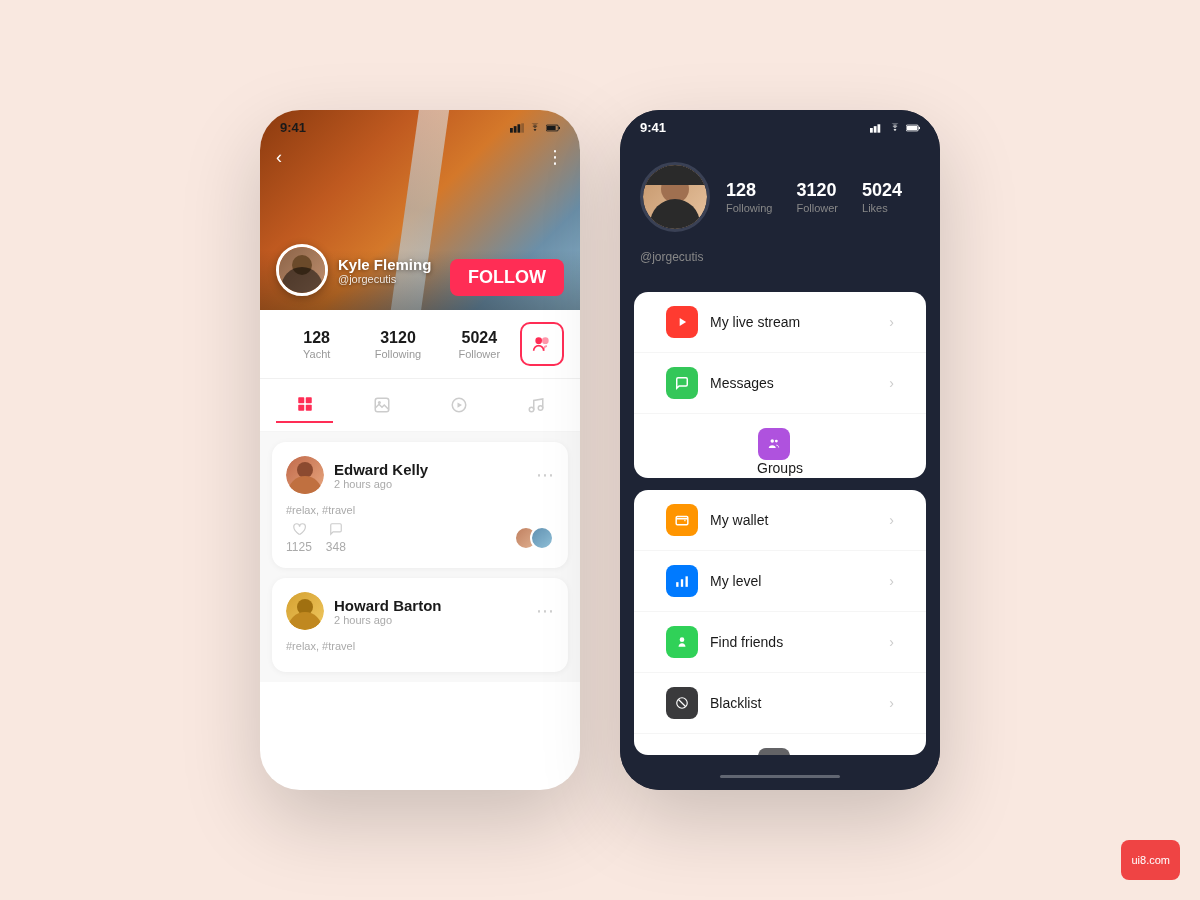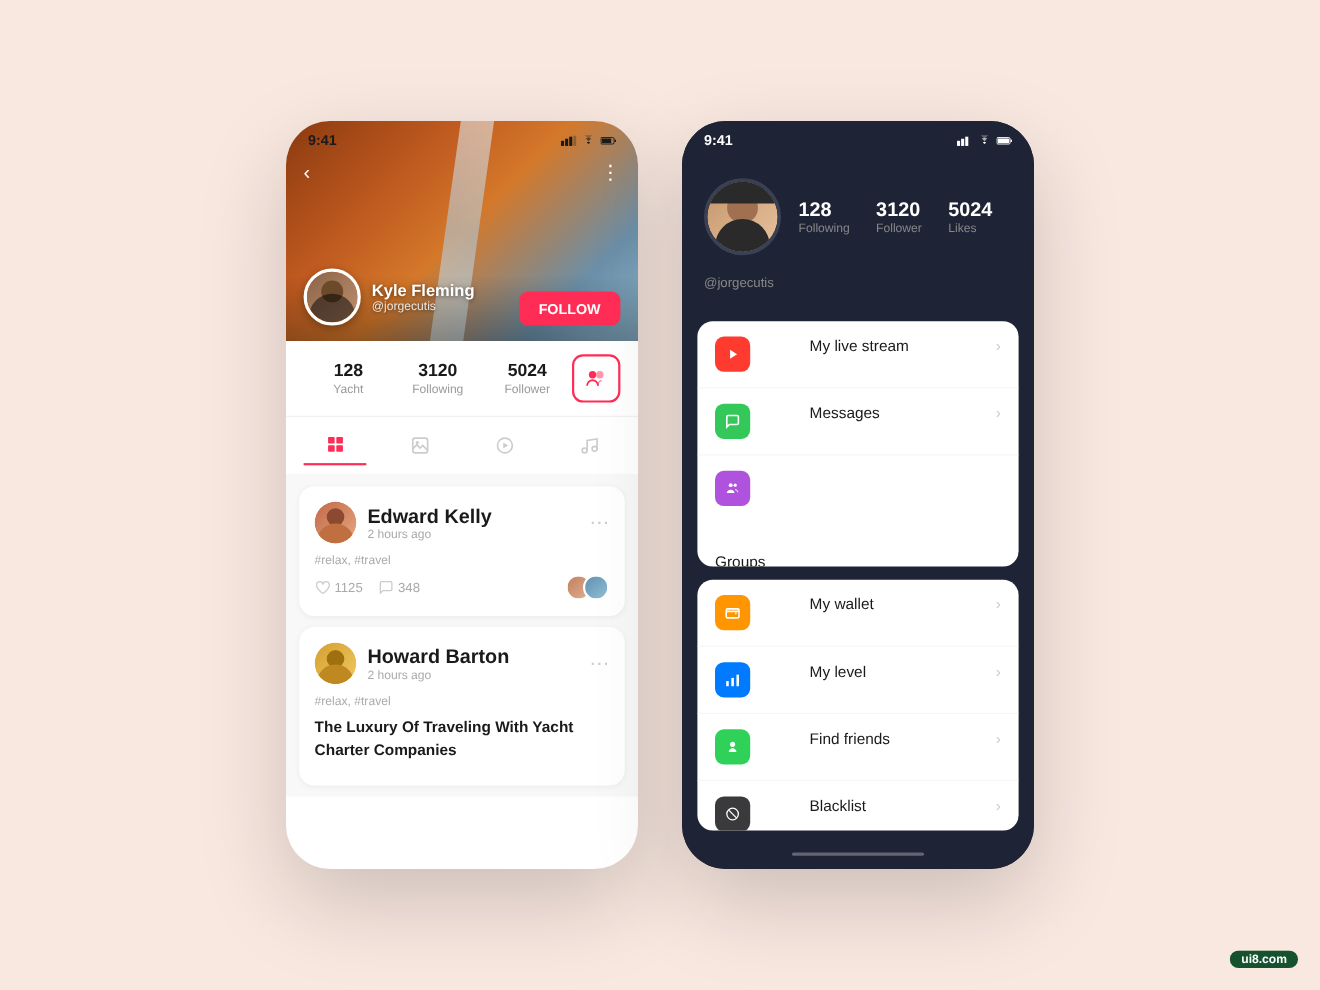--- a/index.html
+++ b/index.html
@@ -86,21 +86,21 @@
       border: none;
       cursor: pointer;
     }
 
     .follow-btn {
       background: #FF2D55;
       color: #fff;
       border: none;
       border-radius: 8px;
       padding: 8px 18px;
-      font-size: 13px;
+      font-size: 18px;
       font-weight: 700;
       cursor: pointer;
       margin-top: 8px;
     }
 
     .stats-row {
       display: flex;
       align-items: center;
       padding: 12px 16px;
       border-bottom: 1px solid #f0f0f0;
@@ -156,30 +156,30 @@
     .post-avatar {
       width: 38px; height: 38px; border-radius: 50%;
       overflow: hidden; flex-shrink: 0;
     }
     .post-avatar-img {
       width: 100%; height: 100%;
       border-radius: 50%;
     }
     .post-avatar-1 { background: linear-gradient(135deg, #C0694A, #E8A880); }
     .post-meta { flex: 1; }
-    .post-author { font-size: 18px; font-weight: 700; color: #1a1a1a; }
+    .post-author { font-size: 15px; font-weight: 700; color: #1a1a1a; }
     .post-time { font-size: 11px; color: #aaa; }
     .post-more { color: #ccc; font-size: 18px; cursor: pointer; }
     .post-tags { font-size: 11px; color: #aaa; margin-bottom: 6px; }
     .post-text { font-size: 12px; color: #555; line-height: 1.5; margin-bottom: 8px; }
     .read-more { color: #FF2D55; font-weight: 600; }
     .post-footer {
       display: flex; align-items: center; gap: 14px;
     }
-    .post-action { display: flex; align-items: center; gap: 4px; font-size: 12px; color: #aaa; }
+    .post-action { display: flex; align-items: center; gap: 4px; font-size: 12px; color: #aaa; flex-direction: column; }
     .post-avatars { display: flex; margin-left: auto; }
     .post-avatars .mini-av {
       width: 24px; height: 24px; border-radius: 50%;
       border: 2px solid #fff;
       margin-left: -8px;
     }
     .mini-av-1 { background: linear-gradient(135deg, #8B6347, #C09070); }
 
     
     .phone-dark {
@@ -246,25 +246,25 @@
     .dark-handle { font-size: 12px; color: #888; margin-top: 2px; margin-bottom: 16px; }
 
     .menu-section {
       background: #fff;
       border-radius: 14px;
       margin: 0 14px 12px;
       overflow: hidden;
     }
     .menu-item {
       display: flex;
-      padding: 14px 16px;
+      align-items: center;
+      padding: 14px 32px;
       cursor: pointer;
       border-bottom: 1px solid #f5f5f5;
       position: relative;
-      gap: 42px;
     }
     .menu-item:last-child { border-bottom: none; flex-direction: column; }
     .menu-icon {
       width: 32px; height: 32px;
       border-radius: 8px;
       display: flex; align-items: center; justify-content: center;
       margin-right: 12px;
       flex-shrink: 0;
       font-size: 14px;
       color: #fff;
@@ -290,26 +290,26 @@
       width: 120px; height: 4px;
       background: rgba(255,255,255,0.3);
       border-radius: 2px;
       margin: 8px auto 12px;
     }
 
     
     .watermark {
       position: fixed;
       bottom: 20px; right: 20px;
-      background: #14532d;
+      background: #ef4444;
       color: #fff;
-      padding: 2px 10px;
+      padding: 14px 10px;
       border-radius: 8px;
       font-size: 11px;
-      font-weight: 700;
+      font-weight: 400;
     }
   </style>
 </head>
 <body>
 
 <div class="phones-container">
 
   <div class="phone phone-light">
 
     <div class="status-bar" style="color:#1a1a1a; z-index:20; position:absolute; top:0;">
@@ -456,21 +456,20 @@
               <div style="position:absolute;bottom:0;left:50%;transform:translateX(-50%);width:34px;height:18px;background:#C08820;border-radius:17px 17px 0 0;"></div>
             </div>
           </div>
           <div class="post-meta">
             <div class="post-author">Howard Barton</div>
             <div class="post-time">2 hours ago</div>
           </div>
           <span class="post-more">⋯</span>
         </div>
         <div class="post-tags">#relax, #travel</div>
-        <div class="post-text" style="font-weight:600;font-size:14px;color:#1a1a1a;">The Luxury Of Traveling With Yacht Charter Companies</div>
       </div>
     </div>
 
   </div>
 
   <div class="phone phone-dark">
 
     <div class="status-bar" style="color:#fff; z-index:20;">
       <span class="time">9:41</span>
       <div class="status-icons">

